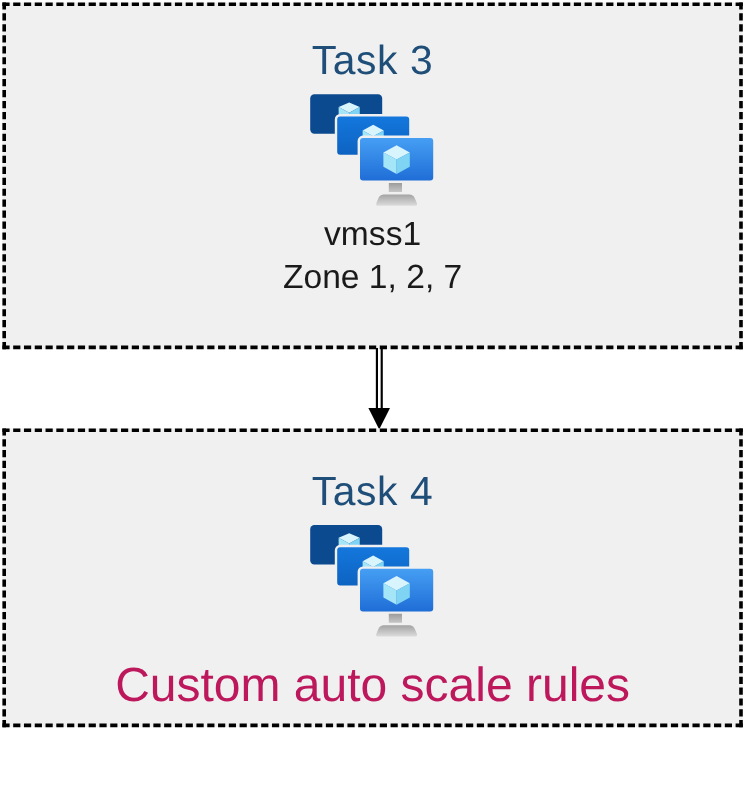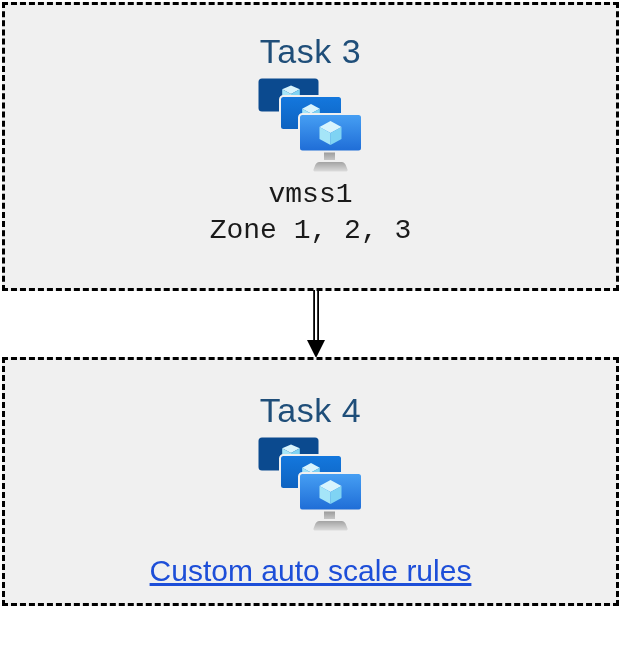--- a/index.html
+++ b/index.html
@@ -37,30 +37,28 @@
     letter-spacing: 0.5px;
   }
   .task-box.bottom .task-title { margin-top: 32px; }
 
   .vmss-icon { margin-top: 8px; width: 105px; height: 95px; }
 
   .resource-label, .zones-label {
     font-size: 28px;
     line-height: 36px;
     color: #1A1A1A;
-    font-family: Liberation Mono, monospace;
   }
   .resource-label { margin-top: 4px; }
 
   .caption-label {
     margin-top: 20px;
-    font-size: 30px;
+    font-size: 40px;
     line-height: 38px;
-    color: #1d4ed8;
-    text-decoration: underline;
+    color: #be185d;
   }
 
   .connector {
     position: absolute;
     left: 304px;
     top: 290px;
     width: 24px;
     height: 68px;
   }
 
@@ -117,21 +115,21 @@
 </svg>
 
 <div class="canvas">
 
   <div class="task-box top">
     <div class="task-title">Task 3</div>
     <svg class="vmss-icon" viewBox="0 0 105 95">
       <use href="#vmss-symbol"></use>
     </svg>
     <div class="resource-label">vmss1</div>
-    <div class="zones-label">Zone 1, 2, 3</div>
+    <div class="zones-label">Zone 1, 2, 7</div>
   </div>
 
   <svg class="connector" viewBox="0 0 24 68">
     <rect x="9.2" y="0" width="1.8" height="52" fill="#000000"></rect>
     <rect x="13.2" y="0" width="1.8" height="52" fill="#000000"></rect>
     <polygon points="3,50 21,50 12,68" fill="#000000"></polygon>
   </svg>
 
   <div class="task-box bottom">
     <div class="task-title">Task 4</div>

